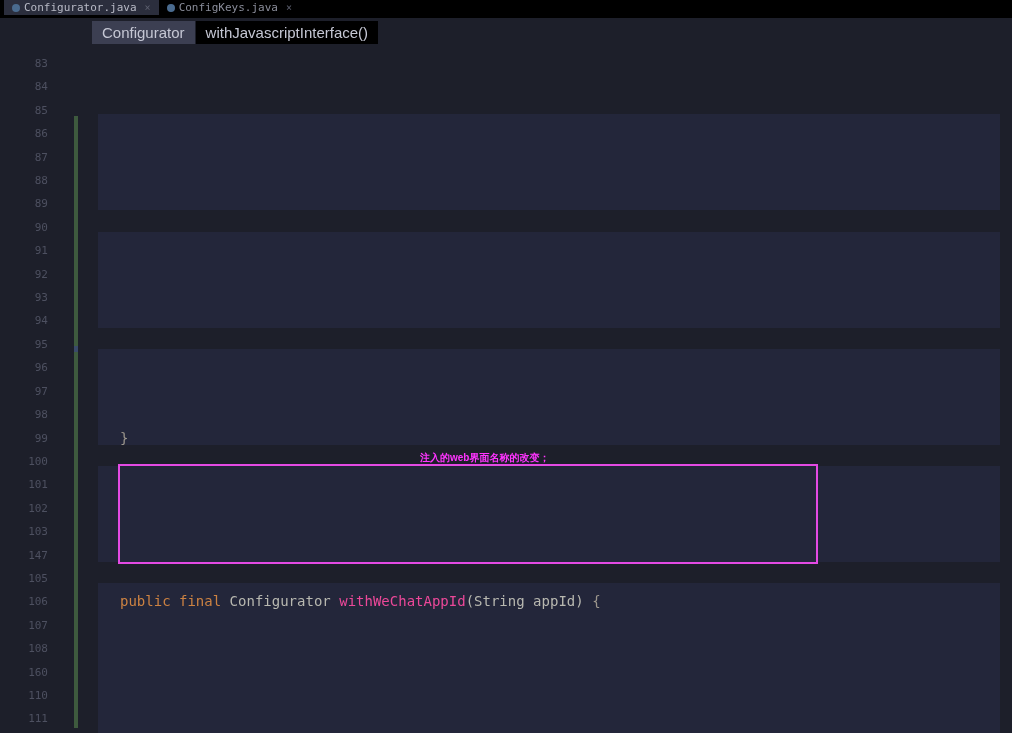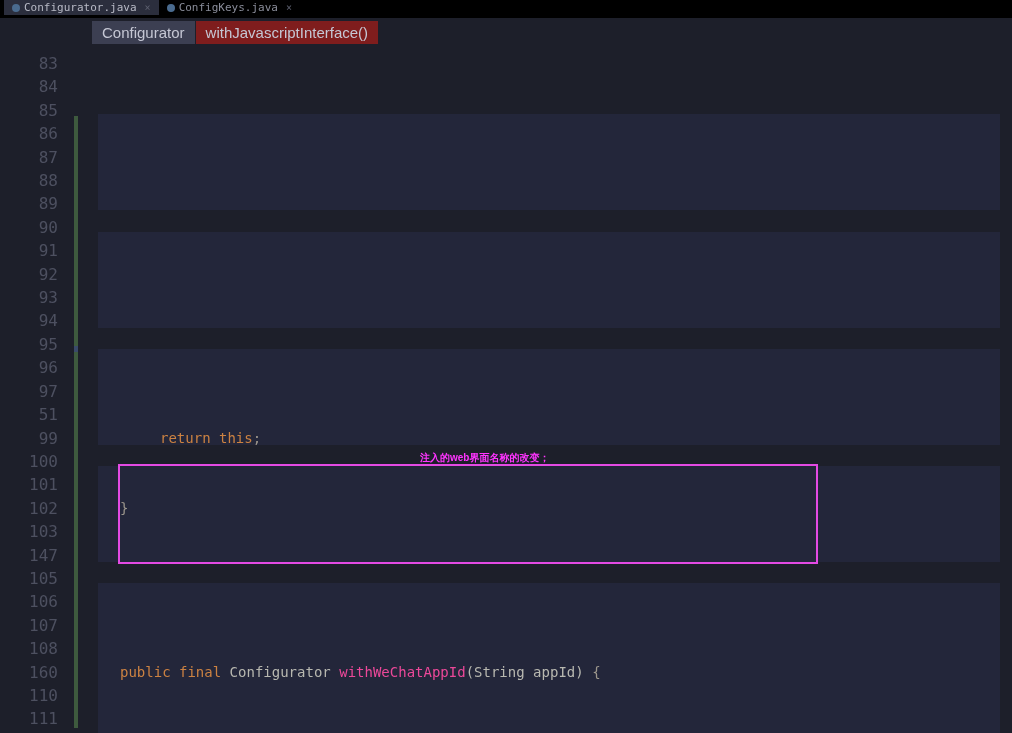--- a/index.html
+++ b/index.html
@@ -3,24 +3,24 @@
 <meta charset="utf-8">
 <style>
   * { margin: 0; padding: 0; box-sizing: border-box; }
   html, body { width: 1012px; height: 733px; overflow: hidden; font-family: "Menlo", "Consolas", monospace; font-size: 14px; background: #1d1f2a; color: #c0b8b0; }
   .tabs { display: flex; height: 18px; background: #000000; font-size: 11px; align-items: flex-start; padding-left: 4px; }
   .tab { display: flex; align-items: center; gap: 4px; padding: 1px 8px; color: #8a8d9a; cursor: pointer; }
   .tab.active { background: #2b2e3d; color: #b8bac6; }
   .tab .dot { width: 8px; height: 8px; border-radius: 50%; background: #4a6b8f; }
   .tab .close { font-size: 10px; color: #5c5f6e; margin-left: 4px; }
   .breadcrumb { display: flex; align-items: center; height: 28px; padding-left: 92px; background: transparent; gap: 0; }
-  .breadcrumb .crumb { background: #7f1d1d; color: #c5c7d4; padding: 3px 10px; font-size: 15px; font-family: sans-serif; border-right: 1px solid #1d1f2a; }
+  .breadcrumb .crumb { background: #000000; color: #c5c7d4; padding: 3px 10px; font-size: 15px; font-family: sans-serif; border-right: 1px solid #1d1f2a; }
   .breadcrumb .crumb:first-child { background: #3c3f52; }
   .editor { display: flex; height: calc(733px - 46px); }
-  .gutter { width: 74px; background: #1d1f2a; text-align: right; padding-right: 16px; padding-top: 6px; color: #4d5060; user-select: none; font-size: 16px; line-height: 23.4px; }
+  .gutter { width: 74px; background: #1d1f2a; text-align: right; padding-right: 26px; padding-top: 6px; color: #4d5060; user-select: none; font-size: 11px; line-height: 23.4px; }
   .change-bar { width: 6px; background: #1d1f2a; position: relative; }
   .change-mark { position: absolute; left: 0; width: 4px; background: #3e5a3e; }
   .change-mark.blue { background: #3a4a6a; }
   .code { flex: 1; padding-top: 6px; position: relative; line-height: 23.4px; white-space: pre; }
   .line { height: 23.4px; position: relative; }
   .block-bg { position: absolute; left: 18px; right: 12px; background: #23263a; border-radius: 0; }
   
   .kw { color: #cc8242; }        
   .type { color: #b8b8b0; }
   .methodDecl { color: #ec4899; font-weight: 500; }
@@ -64,21 +64,21 @@
       <div>88</div>
       <div>89</div>
       <div>90</div>
       <div>91</div>
       <div>92</div>
       <div>93</div>
       <div>94</div>
       <div>95</div>
       <div>96</div>
       <div>97</div>
-      <div>51</div>
+      <div>98</div>
       <div>99</div>
       <div>100</div>
       <div>101</div>
       <div>102</div>
       <div>103</div>
       <div>147</div>
       <div>105</div>
       <div>106</div>
       <div>107</div>
       <div>108</div>
@@ -102,21 +102,20 @@
     <div class="block-bg" style="top:303px; height:96px;"></div>
     <div class="block-bg" style="top:420px; height:96px;"></div>
     <div class="block-bg" style="top:537px; height:150px;"></div>
 
     
     <div class="annotation-text" style="top:400px; left:340px;">注入的web界面名称的改变；</div>
     
     <div class="highlight-box" style="top:418px; left:38px; width:700px; height:100px;"></div>
 
     
-    <div class="line indent2"><span class="kw">return</span> <span class="kwthis">this</span><span class="punct">;</span></div>
     <div class="line indent1"><span class="punct">}</span></div>
     <div class="line"></div>
 
     <div class="line indent1"><span class="kw">public</span> <span class="kw">final</span> <span class="type">Configurator</span> <span class="methodDecl">withWeChatAppId</span><span class="paren">(</span><span class="type">String</span> <span class="param">appId</span><span class="paren">)</span> <span class="punct">{</span></div>
     <div class="line indent2"></div>
     
     
     
 
     

